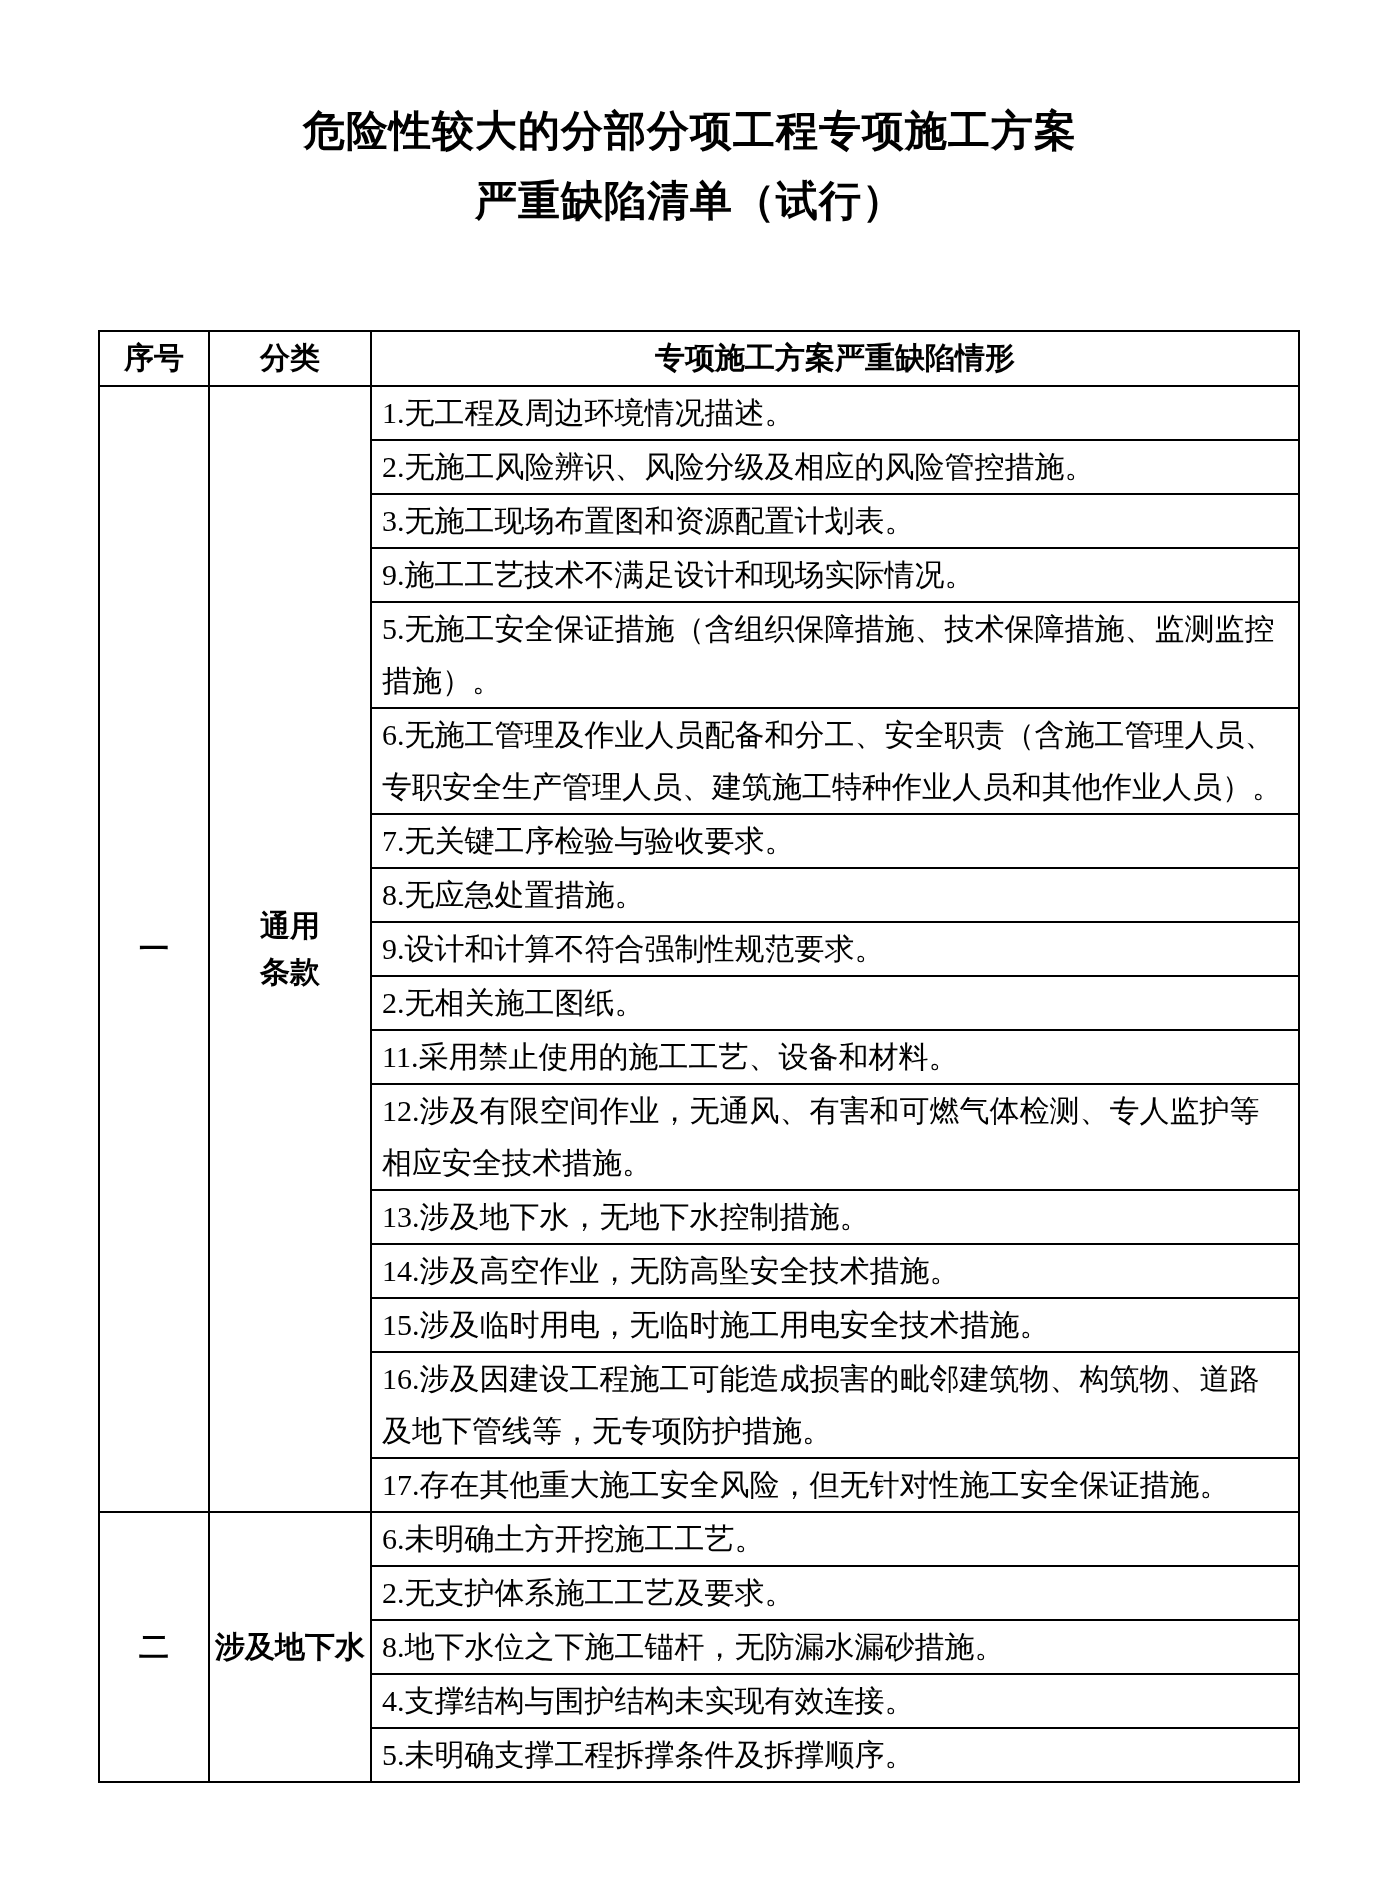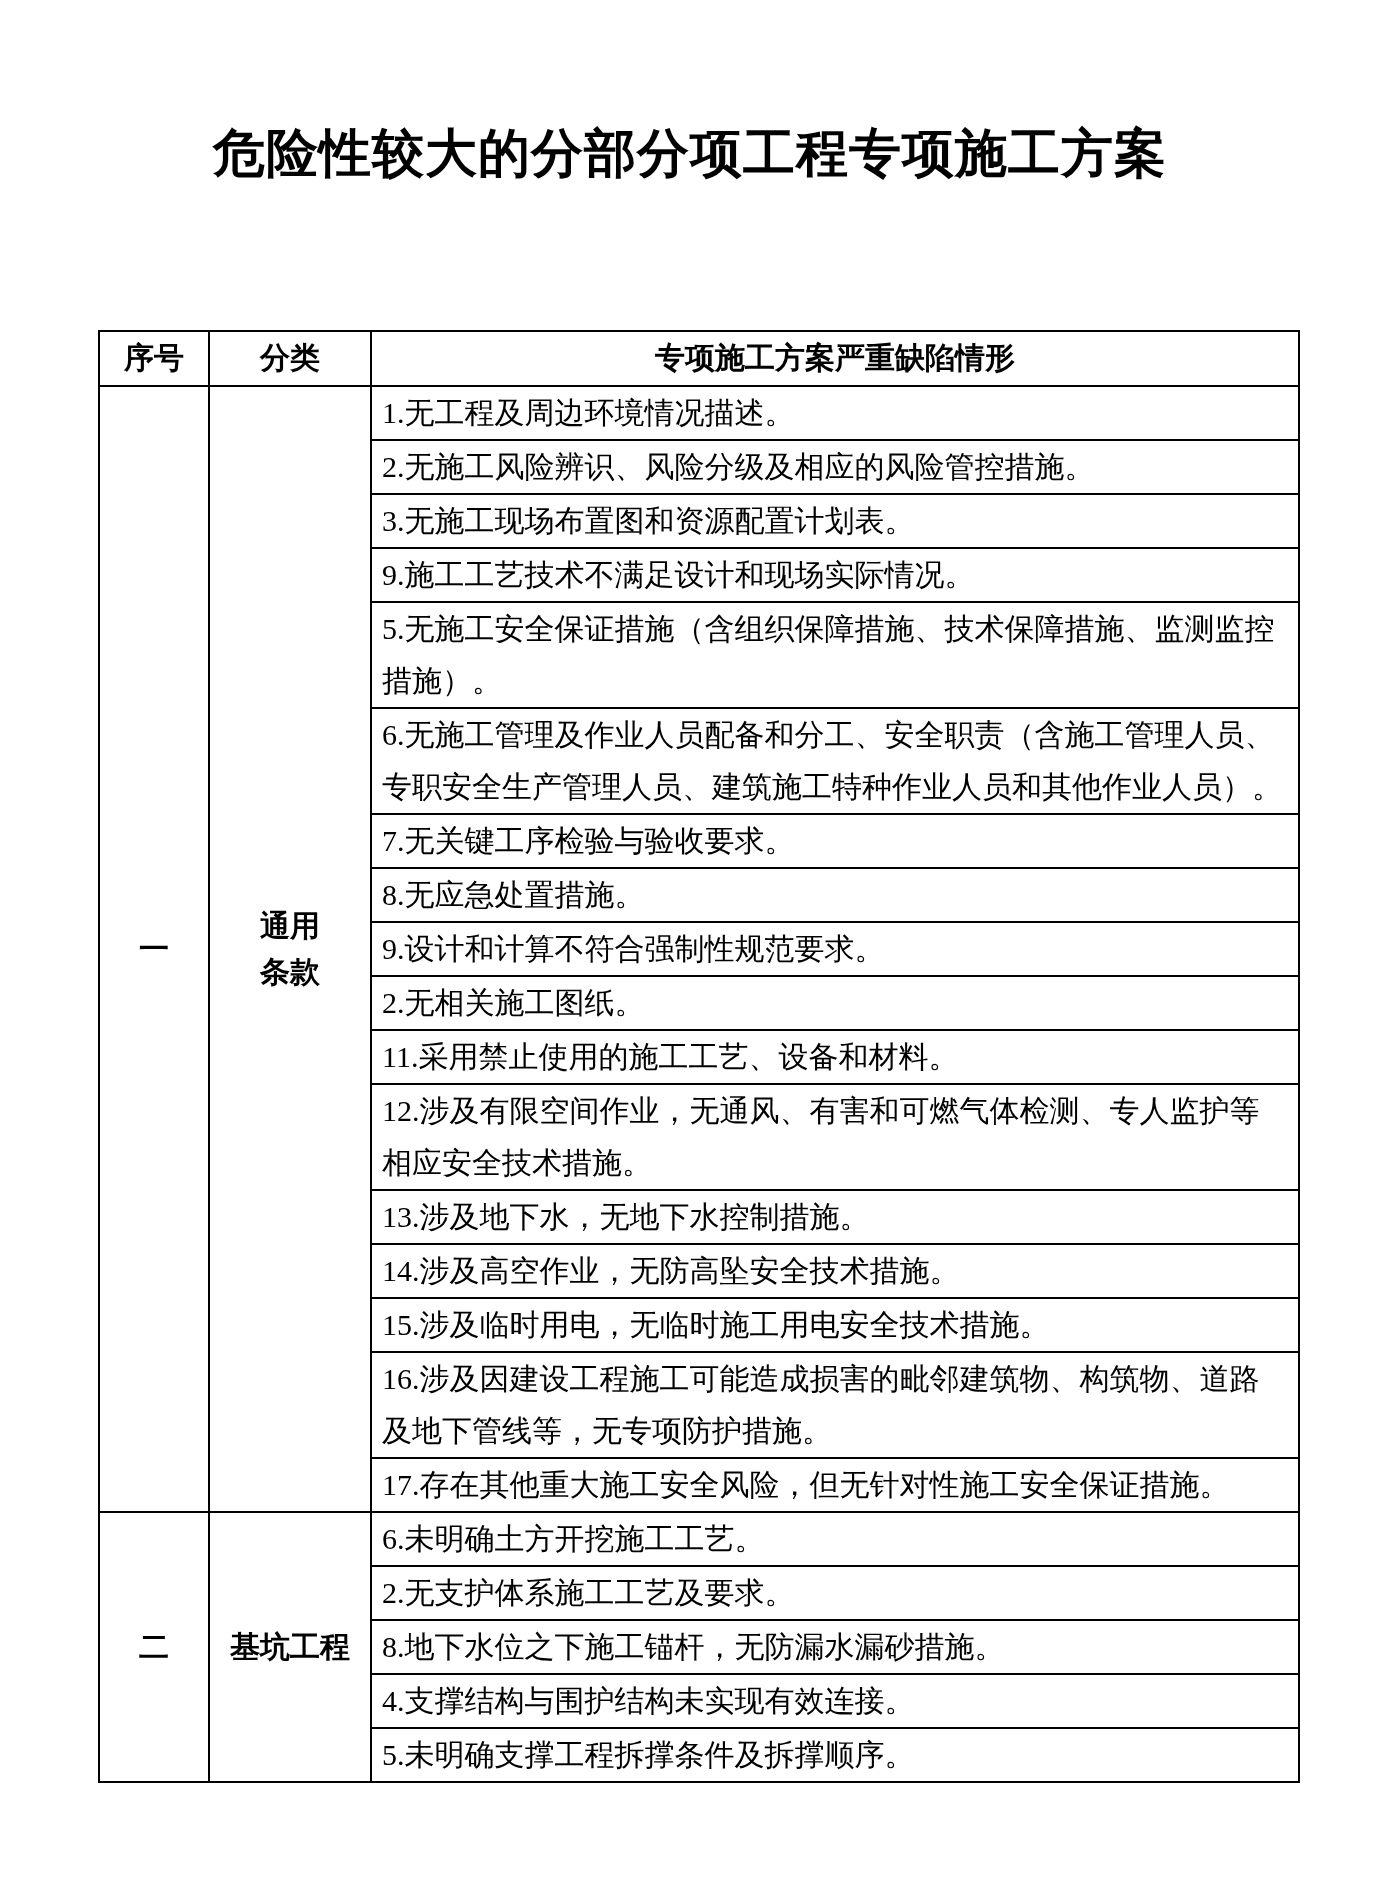--- a/index.html
+++ b/index.html
@@ -11,27 +11,27 @@
     position: relative;
     width: 1380px;
     height: 1895px;
     background: #ffffff;
     color: #000000;
     font-family: "Liberation Serif", serif;
     overflow: hidden;
   }
   .doc-title {
     position: absolute;
-    top: 84px;
+    top: 68px;
     left: 0;
     width: 100%;
     text-align: center;
     font-family: "Liberation Serif", serif;
     font-weight: 700;
-    font-size: 52px;
+    font-size: 42px;
     line-height: 70px;
     letter-spacing: 1px;
   }
   .doc-title .title-line {
     display: block;
   }
   table.defect-table {
     position: absolute;
     top: 330px;
     left: 98px;
@@ -82,20 +82,21 @@
   tr.row-single td.c-item { height: 54px; }
   tr.row-double td.c-item { height: 106px; border-radius: 11px; }
 </style>
 </head>
 <body>
 
 <div class="page">
 
   <h1 class="doc-title">
     <span class="title-line">危险性较大的分部分项工程专项施工方案</span>
+    <span class="title-line">严重缺陷清单（试行）</span>
   </h1>
 
   <table class="defect-table">
     <colgroup>
       <col class="col-index">
       <col class="col-category">
       <col class="col-defect">
     </colgroup>
     <thead>
       <tr>
@@ -159,21 +160,21 @@
       <tr class="row-double">
         <td class="c-item">16.涉及因建设工程施工可能造成损害的毗邻建筑物、构筑物、道路及地下管线等，无专项防护措施。</td>
       </tr>
       <tr class="row-single">
         <td class="c-item">17.存在其他重大施工安全风险，但无针对性施工安全保证措施。</td>
       </tr>
 
       <tr class="row-single">
         <td class="c-index" rowspan="5">二</td>
         <td class="c-cat" rowspan="5">
-          <span>基坑工程</span>
+          <span>涉及地下水</span>
         </td>
         <td class="c-item">6.未明确土方开挖施工工艺。</td>
       </tr>
       <tr class="row-single">
         <td class="c-item">2.无支护体系施工工艺及要求。</td>
       </tr>
       <tr class="row-single">
         <td class="c-item">8.地下水位之下施工锚杆，无防漏水漏砂措施。</td>
       </tr>
       <tr class="row-single">

